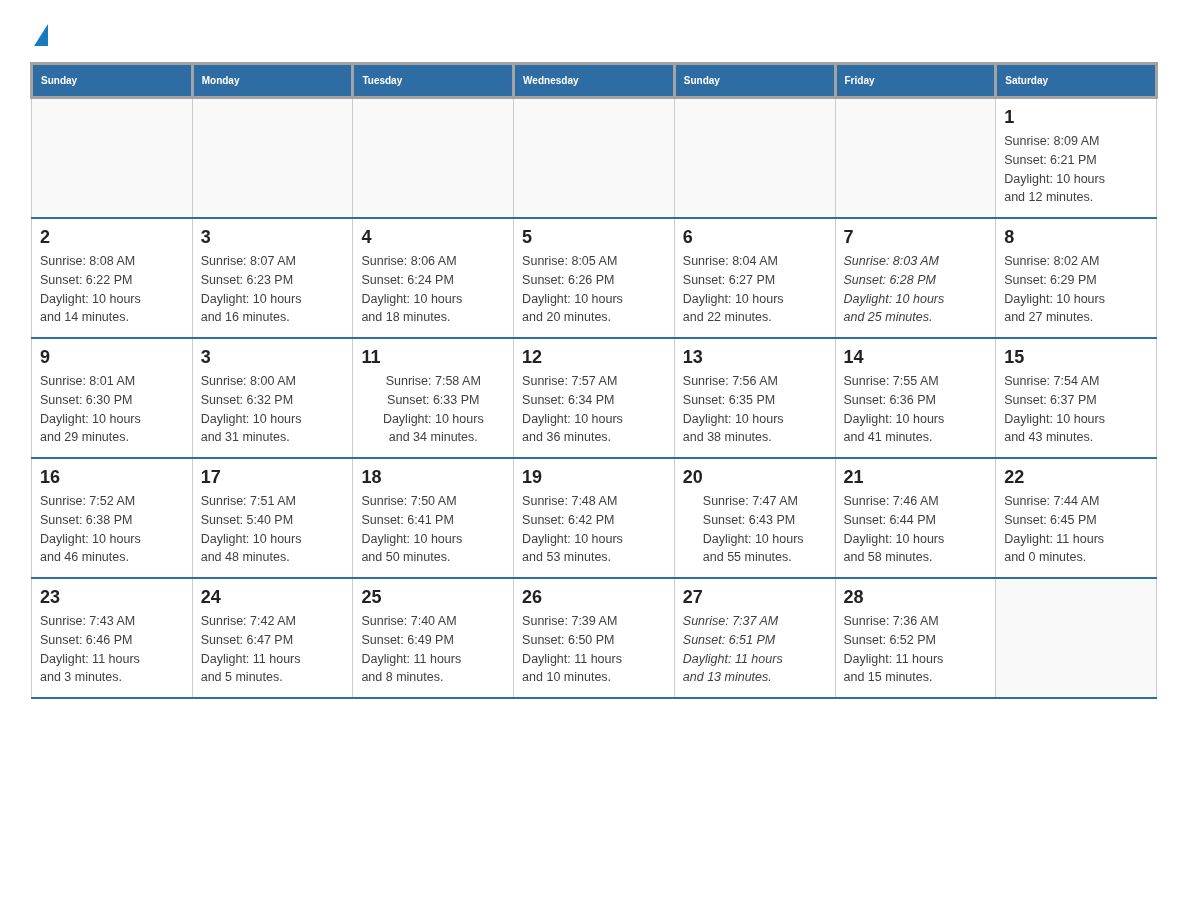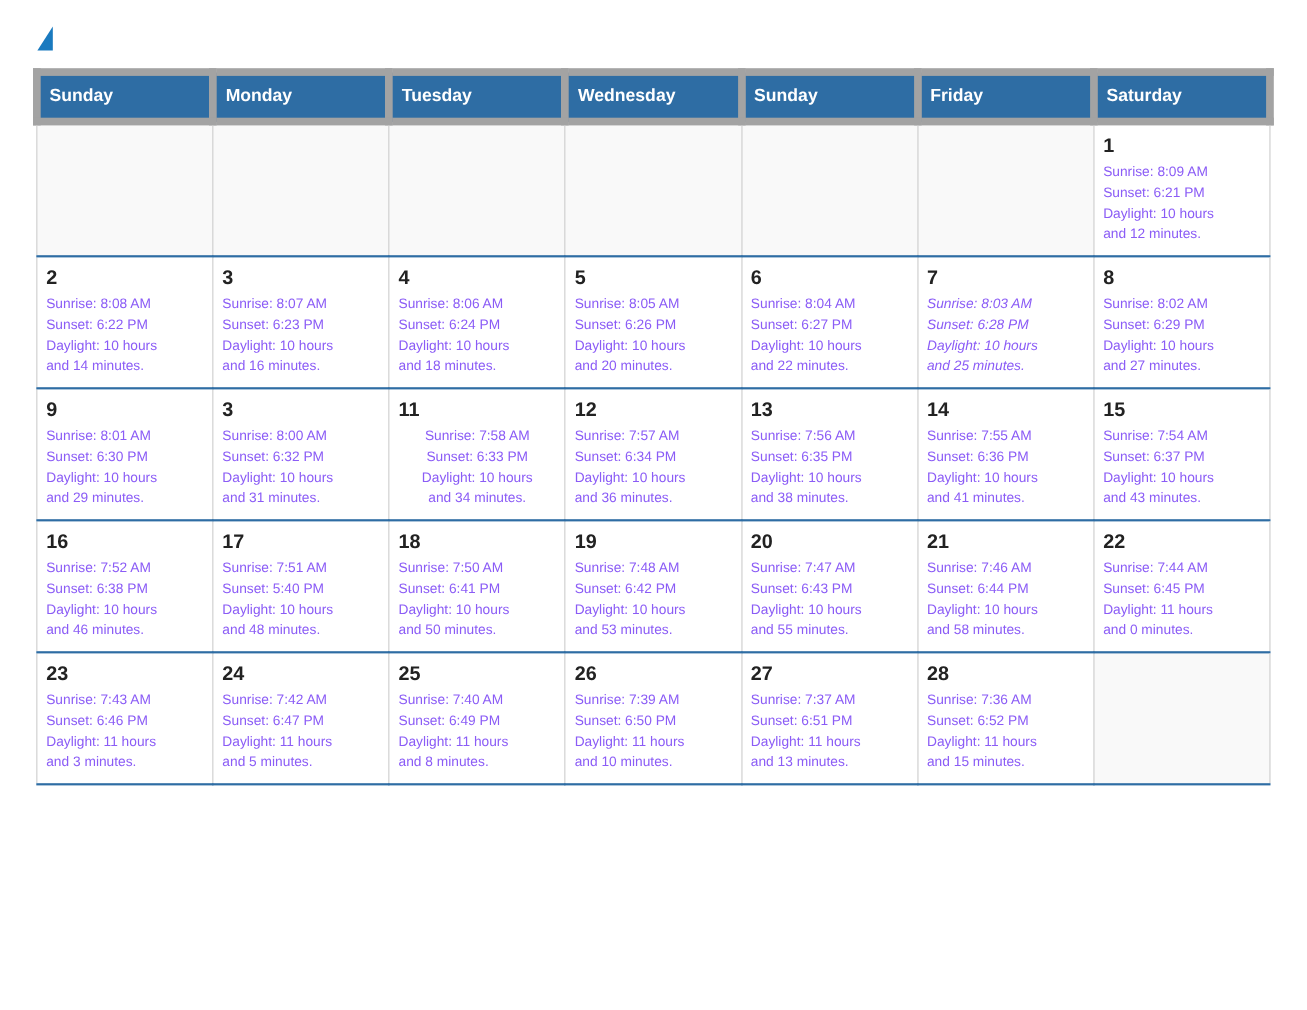--- a/index.html
+++ b/index.html
@@ -60,45 +60,45 @@
       color: #555;
       margin-top: 4px;
     }
     table {
       width: 100%;
       border-collapse: collapse;
     }
     thead tr th {
       background-color: #2e6da4;
       color: #fff;
-      font-size: 16px;
+      font-size: 10px;
       font-weight: bold;
       padding: 10px 8px;
       text-align: left;
-      border: 7px solid #a3a3a3;
+      border: 3px solid #a3a3a3;
     }
     tbody tr td {
       vertical-align: top;
       padding: 8px 8px 10px 8px;
       border: 1px solid #ccc;
       width: 14.28%;
       min-height: 100px;
     }
     tbody tr {
       border-bottom: 2px solid #2e6da4;
     }
     .day-number {
       font-size: 18px;
       font-weight: bold;
       color: #222;
       margin-bottom: 4px;
     }
     .day-info {
       font-size: 12.5px;
-      color: #8b5cf6;
+      color: #404040;
       line-height: 1.5;
     }
     .empty-cell {
       background: #f9f9f9;
     }
   </style>
 </head>
 <body>
 
 <div class="header">
@@ -269,21 +269,21 @@
         </td>
         <td>
           <div class="day-number">19</div>
           <div class="day-info" style="white-space: pre-line;">Sunrise: 7:48 AM
 Sunset: 6:42 PM
 Daylight: 10 hours
 and 53 minutes.</div>
         </td>
         <td>
           <div class="day-number">20</div>
-          <div class="day-info" style="white-space: pre-line;">Sunrise: 7:47 AM
+          <div class="day-info" style="white-space: pre-line; margin-left: 20px;">Sunrise: 7:47 AM
 Sunset: 6:43 PM
 Daylight: 10 hours
 and 55 minutes.</div>
         </td>
         <td>
           <div class="day-number">21</div>
           <div class="day-info" style="white-space: pre-line;">Sunrise: 7:46 AM
 Sunset: 6:44 PM
 Daylight: 10 hours
 and 58 minutes.</div>
@@ -320,21 +320,21 @@
         </td>
         <td>
           <div class="day-number">26</div>
           <div class="day-info" style="white-space: pre-line;">Sunrise: 7:39 AM
 Sunset: 6:50 PM
 Daylight: 11 hours
 and 10 minutes.</div>
         </td>
         <td>
           <div class="day-number">27</div>
-          <div class="day-info" style="white-space: pre-line;">Sunrise: 7:37 AM
+          <div class="day-info" style="white-space: pre-line; font-style: italic;">Sunrise: 7:37 AM
 Sunset: 6:51 PM
 Daylight: 11 hours
 and 13 minutes.</div>
         </td>
         <td>
           <div class="day-number">28</div>
           <div class="day-info" style="white-space: pre-line;">Sunrise: 7:36 AM
 Sunset: 6:52 PM
 Daylight: 11 hours
 and 15 minutes.</div>

